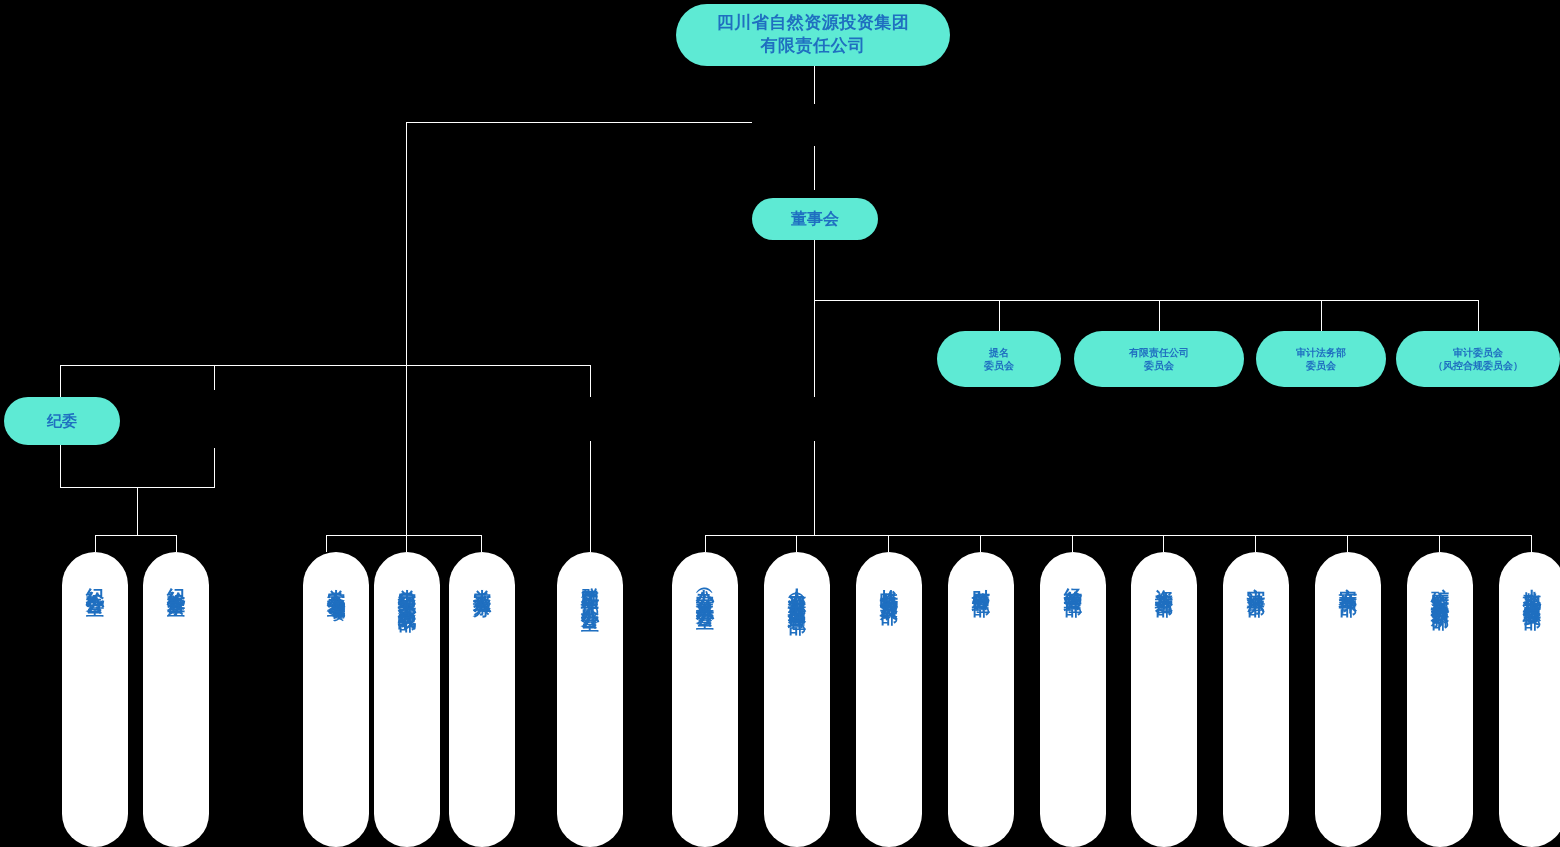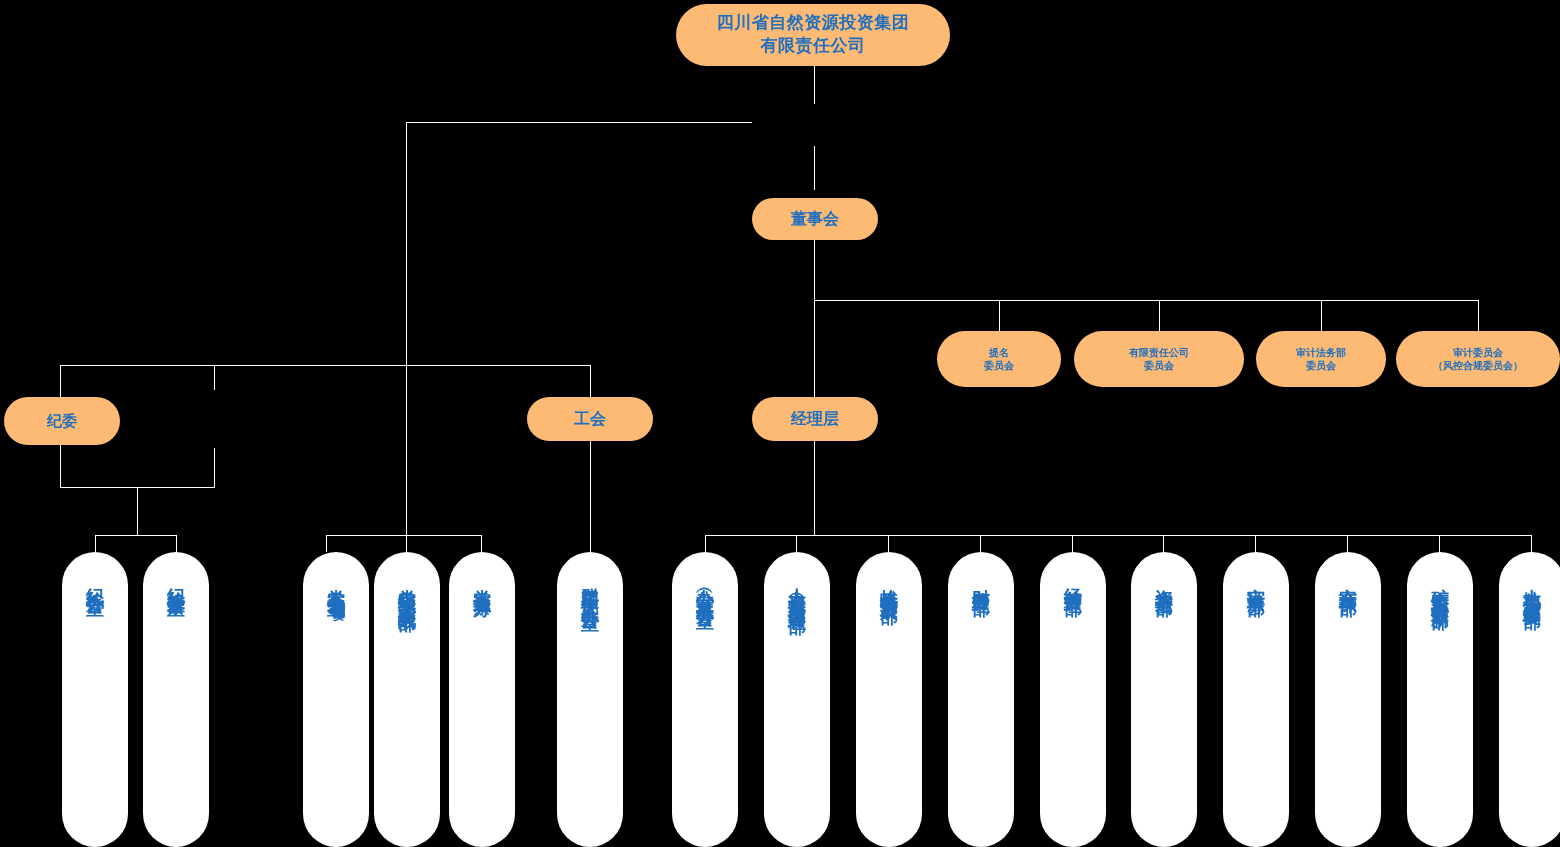--- a/index.html
+++ b/index.html
@@ -13,21 +13,21 @@
   }
 
   
   .ln{position:absolute;background:#ffffff;}
   .ln.h{height:1px;}
   .ln.v{width:1px;}
 
   
   .node{
     position:absolute;
-    background:#fdba74;
+    background:#5eead4;
     color:#1f6fc0;
     display:flex;
     align-items:center;
     justify-content:center;
     text-align:center;
     box-sizing:border-box;
     line-height:1.35;
     white-space:pre-line;
   }
 
@@ -149,22 +149,20 @@
   <div class="node pill cmte c1">提名
 委员会</div>
   <div class="node pill cmte c2">有限责任公司
 委员会</div>
   <div class="node pill cmte c3">审计法务部
 委员会</div>
   <div class="node pill cmte c4">审计委员会
 （风控合规委员会）</div>
 
   <div class="node pill n-jiwei">纪委</div>
-  <div class="node pill n-union">工会</div>
-  <div class="node pill n-mgmt">经理层</div>
 
   <div class="vbox" style="left:62px;top:552px;width:66px;height:295px;">
     <span class="vtxt">纪检办公室</span>
   </div>
   <div class="vbox" style="left:143px;top:552px;width:66px;height:295px;">
     <span class="vtxt">纪检监察室</span>
   </div>
 
   <div class="vbox" style="left:303px;top:552px;width:66px;height:295px;">
     <div class="vwrap">

